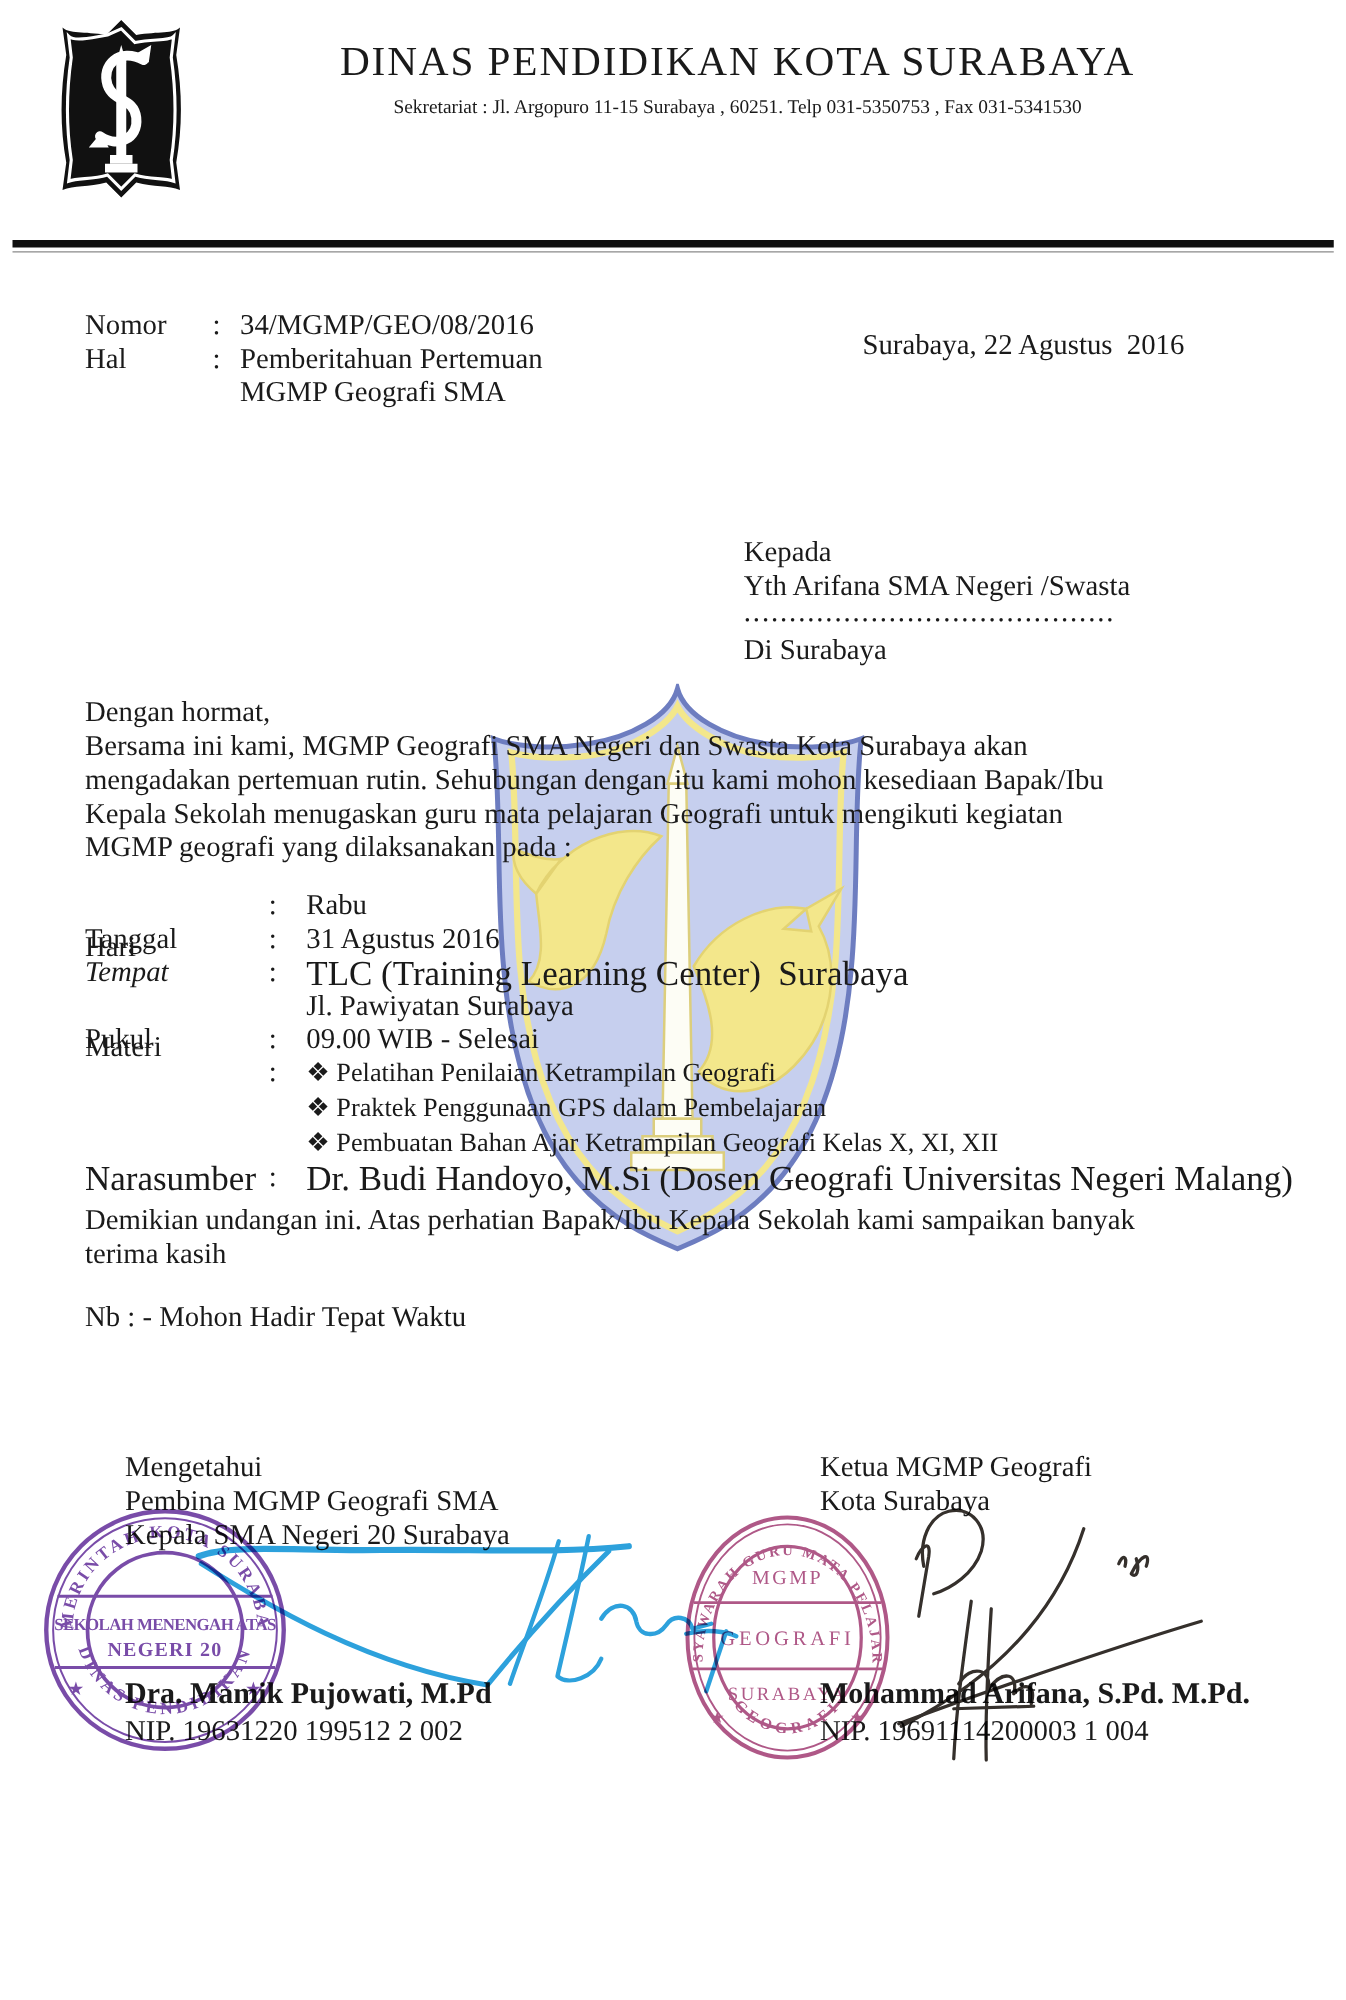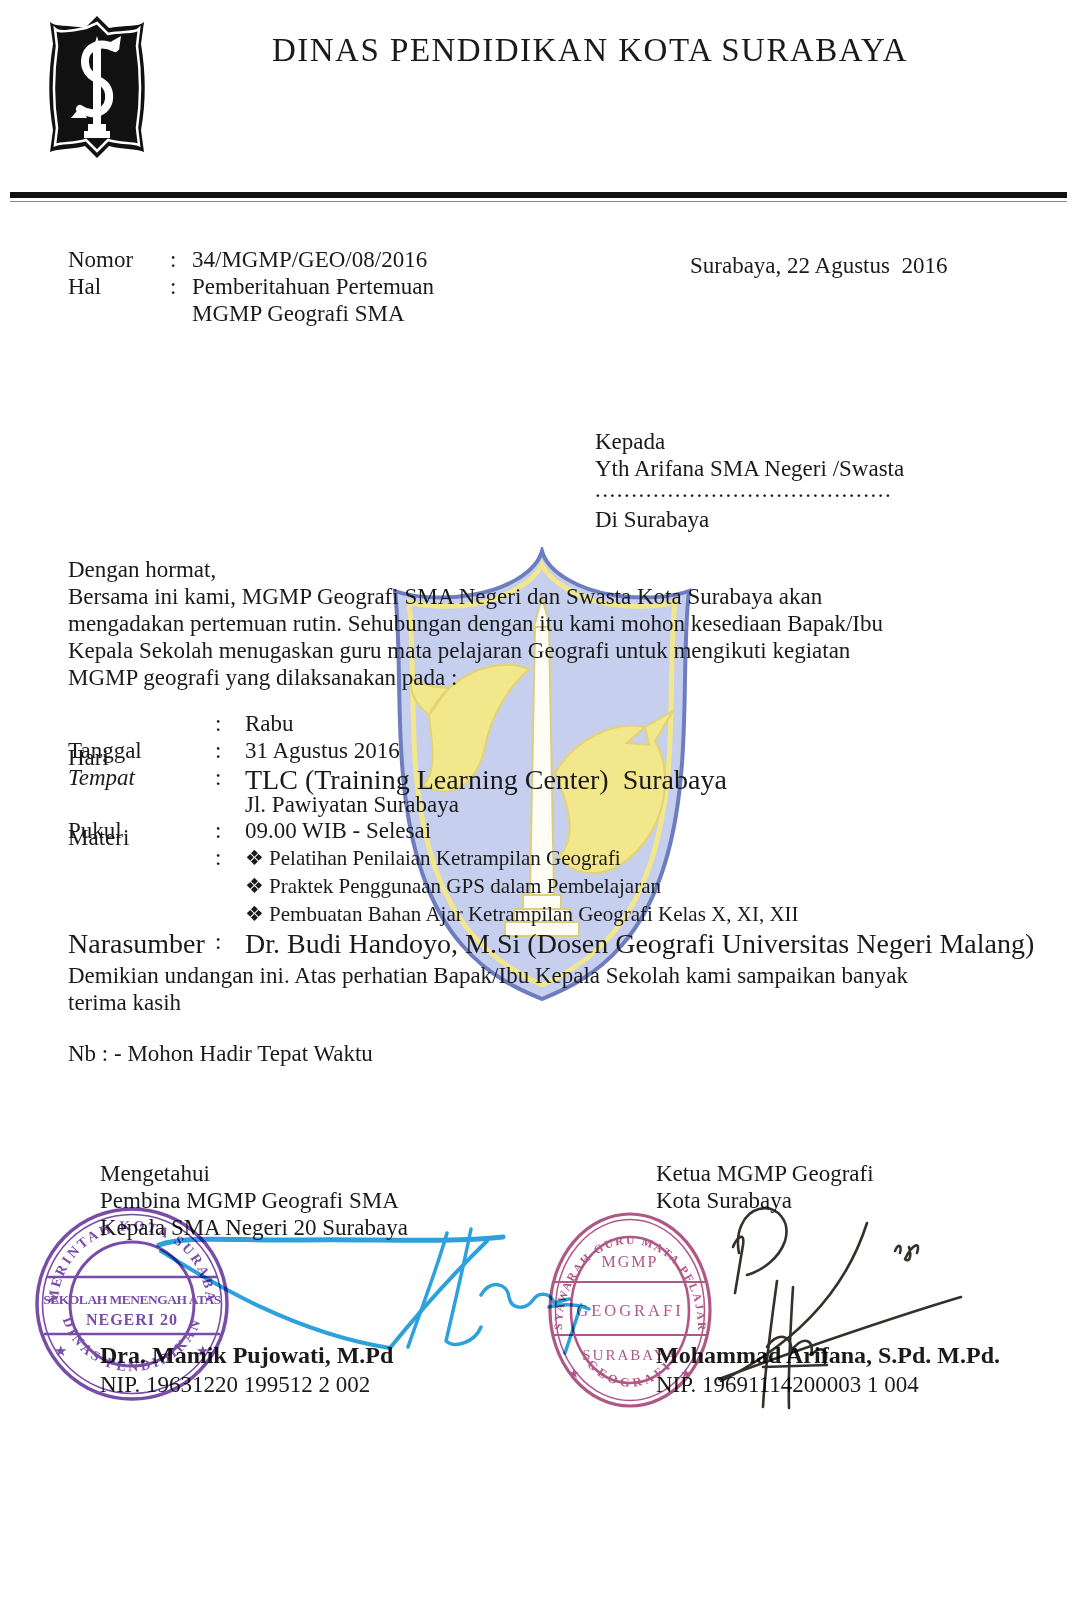--- a/index.html
+++ b/index.html
@@ -58,30 +58,31 @@
     <path d="M68,34 C48,24 34,38 39,54 C44,68 60,64 62,80 C64,98 46,104 33,95" fill="none" stroke="#fff" stroke-width="8" stroke-linecap="round"></path>
     <path d="M60,30 L74,22 L72,36 Z M34,92 L24,104 L40,104 Z" fill="#fff"></path>
     <path d="M50,22 L46,36 L54,36 Z" fill="#fff"></path>
     <rect x="46" y="34" width="8" height="76" fill="#fff"></rect>
     <rect x="41" y="110" width="18" height="7" fill="#fff"></rect>
     <rect x="37" y="117" width="26" height="7" fill="#fff"></rect>
   </svg>
 
   <div class="abs hdr-block z1">
     <div class="hdr-title1">DINAS PENDIDIKAN KOTA SURABAYA</div>
+    <div class="hdr-small" style="margin-top:4px;">Sekretariat  : Jl. Argopuro 11-15 Surabaya , 60251. Telp 031-5350753 , Fax 031-5341530</div>
   </div>
 
   <div class="abs rule-thick"></div>
   <div class="abs rule-thin"></div>
 
   <div class="abs z1" style="left:0;top:0;">
     <span class="txt lbl" style="top:246px;">Nomor</span>
     <span class="txt col" style="top:246px;">:</span>
     <span class="txt val" style="top:246px;">34/MGMP/GEO/08/2016</span>
-    <span class="txt abs" style="left:690px;top:252px;">Surabaya, 22 Agustus  2016</span>
+    <span class="txt abs" style="left:690px;top:262px;">Surabaya, 22 Agustus  2016</span>
     <span class="txt lbl" style="top:273px;">Hal</span>
     <span class="txt col" style="top:273px;">:</span>
     <span class="txt val" style="top:273px;">Pemberitahuan Pertemuan</span>
     <span class="txt val" style="top:300px;">MGMP Geografi SMA</span>
   </div>
 
   <div class="abs z1" style="left:0;top:0;">
     <span class="txt abs" style="left:595px;top:428px;">Kepada</span>
     <span class="txt abs" style="left:595px;top:455px;">Yth Arifana SMA Negeri /Swasta</span>
     <span class="txt abs dots" style="left:595px;top:476px;">.........................................</span>

